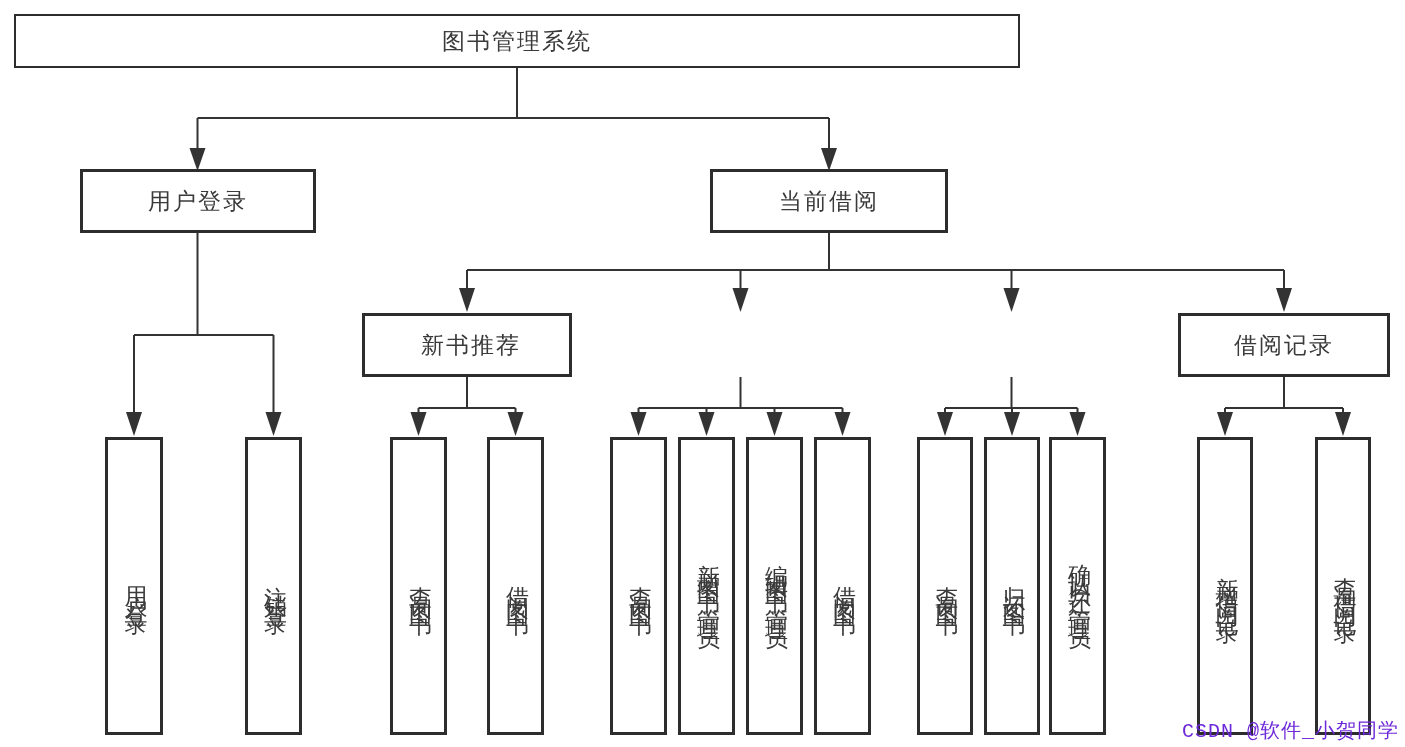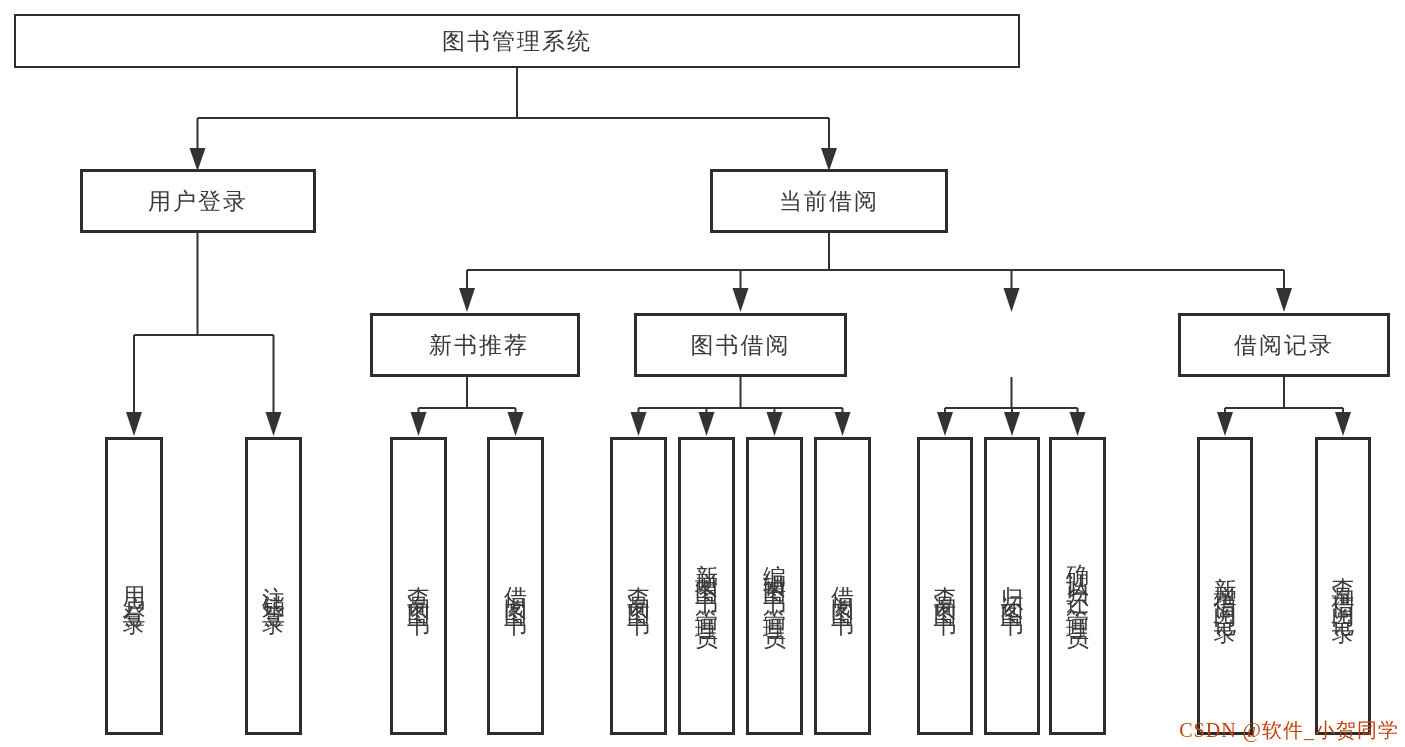--- a/index.html
+++ b/index.html
@@ -1,21 +1,21 @@
 <!DOCTYPE html>
 <html><head>
 <meta charset="utf-8">
 <style>
   html, body { margin: 0; padding: 0; background: #ffffff; }
   .canvas {
     position: relative;
     width: 1405px;
     height: 747px;
     background: #ffffff;
-    font-family: Liberation Serif, serif;
+    font-family: Liberation Mono, monospace;
     color: #3a3a3a;
     overflow: hidden;
   }
   svg.wires { position: absolute; left: 0; top: 0; }
   svg.wires path { stroke: #333333; stroke-width: 2; fill: none; }
   svg.wires polygon { fill: #333333; stroke: none; }
   .box {
     position: absolute;
     box-sizing: border-box;
     background: #ffffff;
@@ -38,21 +38,21 @@
     font-size: 23px;
     letter-spacing: 9px;
     color: #3a3a3a;
     line-height: 1;
   }
   .watermark {
     position: absolute;
     right: 6px;
     bottom: 3px;
     font-size: 20px;
-    color: #c2410c;
+    color: #6d28d9;
     letter-spacing: 1px;
     white-space: nowrap;
   }
 </style>
 </head>
 <body>
 
 <div class="canvas">
 
   <svg class="wires" width="1405" height="747" viewBox="0 0 1405 747">
@@ -95,25 +95,22 @@
     <span class="hlabel">图书管理系统</span>
   </div>
 
   <div class="box" style="left:80px; top:169px; width:236px; height:64px;">
     <span class="hlabel">用户登录</span>
   </div>
   <div class="box" style="left:710px; top:169px; width:238px; height:64px;">
     <span class="hlabel">当前借阅</span>
   </div>
 
-  <div class="box" style="left:370px; top:313px; width:210px; height:64px;padding-left:8px;">
+  <div class="box" style="left:362px; top:313px; width:210px; height:64px;padding-left:8px;">
     <span class="hlabel">新书推荐</span>
-  </div>
-  <div class="box" style="left:634px; top:313px; width:213px; height:64px;">
-    <span class="hlabel">图书借阅</span>
   </div>
   <div class="box" style="left:1178px; top:313px; width:212px; height:64px;">
     <span class="hlabel">借阅记录</span>
   </div>
 
   <div class="box" style="left:105px; top:437px; width:58px; height:298px;">
     <span class="vlabel">用户登录</span>
   </div>
   <div class="box" style="left:245px; top:437px; width:57px; height:298px;">
     <span class="vlabel">注销登录</span>

